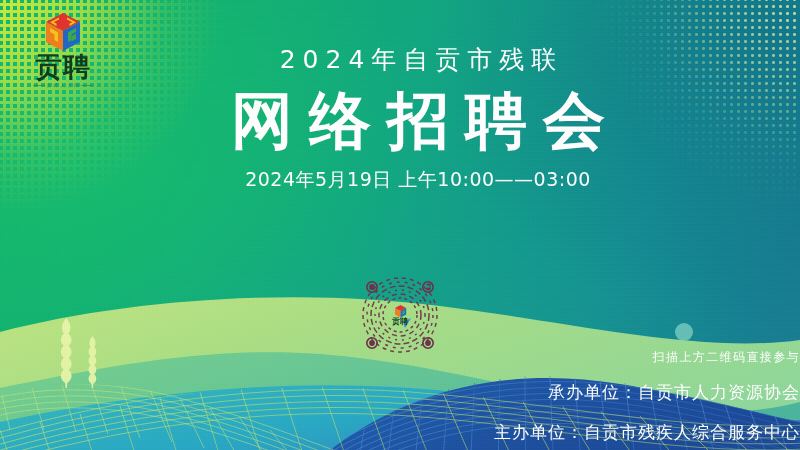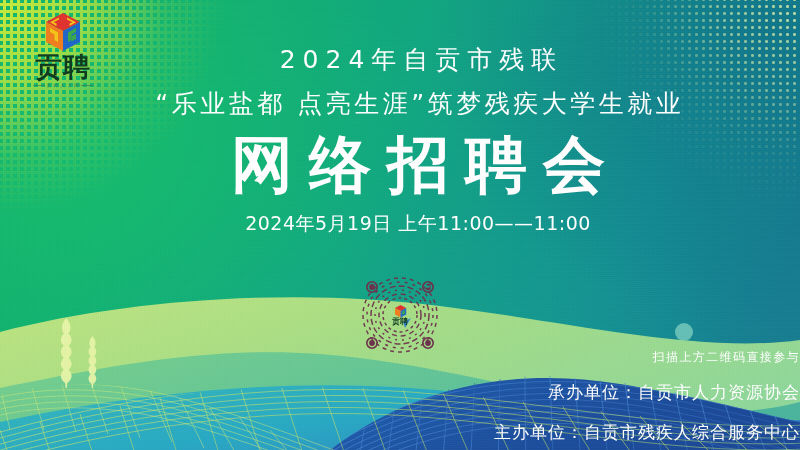--- a/index.html
+++ b/index.html
@@ -398,23 +398,22 @@
       <path d="M31.5,26 L36,23.5 L36,29 L31.5,31.5 Z" fill="#3aa94a"></path>
     </svg>
     <div class="logo-word">贡聘</div>
     <div class="logo-sub">
       <span class="logo-sub-rule"></span><span>贡 聘 人 才 网</span><span class="logo-sub-rule"></span>
     </div>
   </div>
 
   <div class="content">
     <div class="line-org">2024年自贡市残联</div>
-    <div class="line-slogan">“乐业盐都 点亮生涯”筑梦残疾大学生就业</div>
     <div class="line-head">网络招聘会</div>
-    <div class="line-date">2024年5月19日 上午11:00——11:00</div>
+    <div class="line-date">2024年5月19日 上午10:00——03:00</div>
   </div>
 
   <div class="qr-wrap">
     <svg viewBox="0 0 82 82" width="82" height="82">
       <g stroke="#6d2f4a" stroke-width="1.5" fill="none" opacity="0.92">
 
         <circle cx="41" cy="41" r="37" stroke-dasharray="4 4"></circle>
         <circle cx="41" cy="41" r="33" stroke-dasharray="3 5"></circle>
         <circle cx="41" cy="41" r="29" stroke-dasharray="6 3"></circle>
         <circle cx="41" cy="41" r="25" stroke-dasharray="2 5"></circle>

